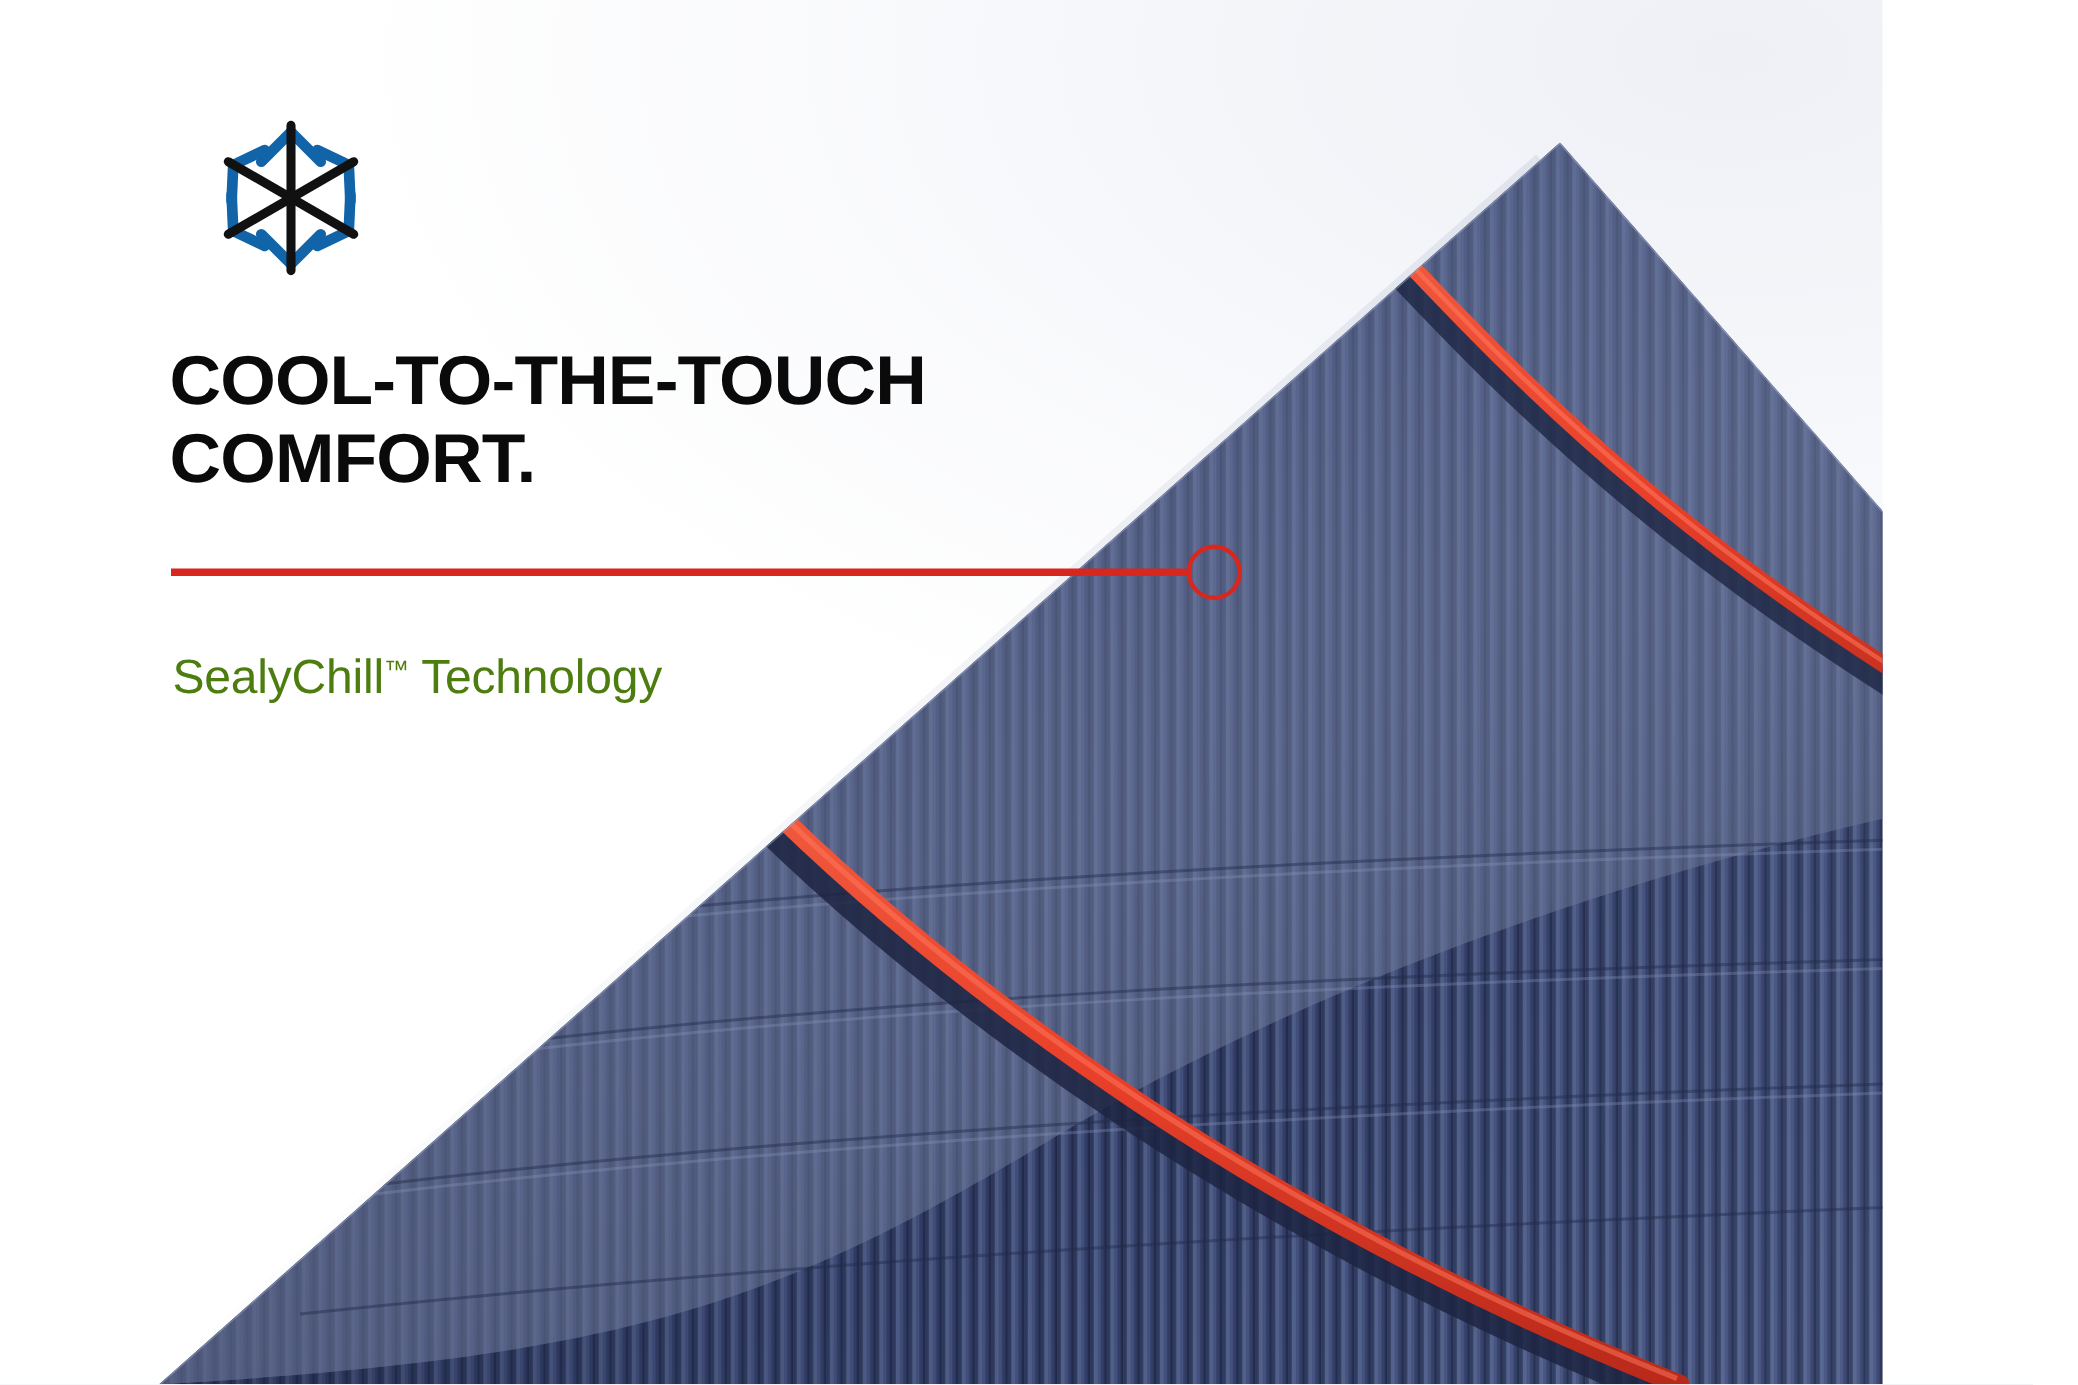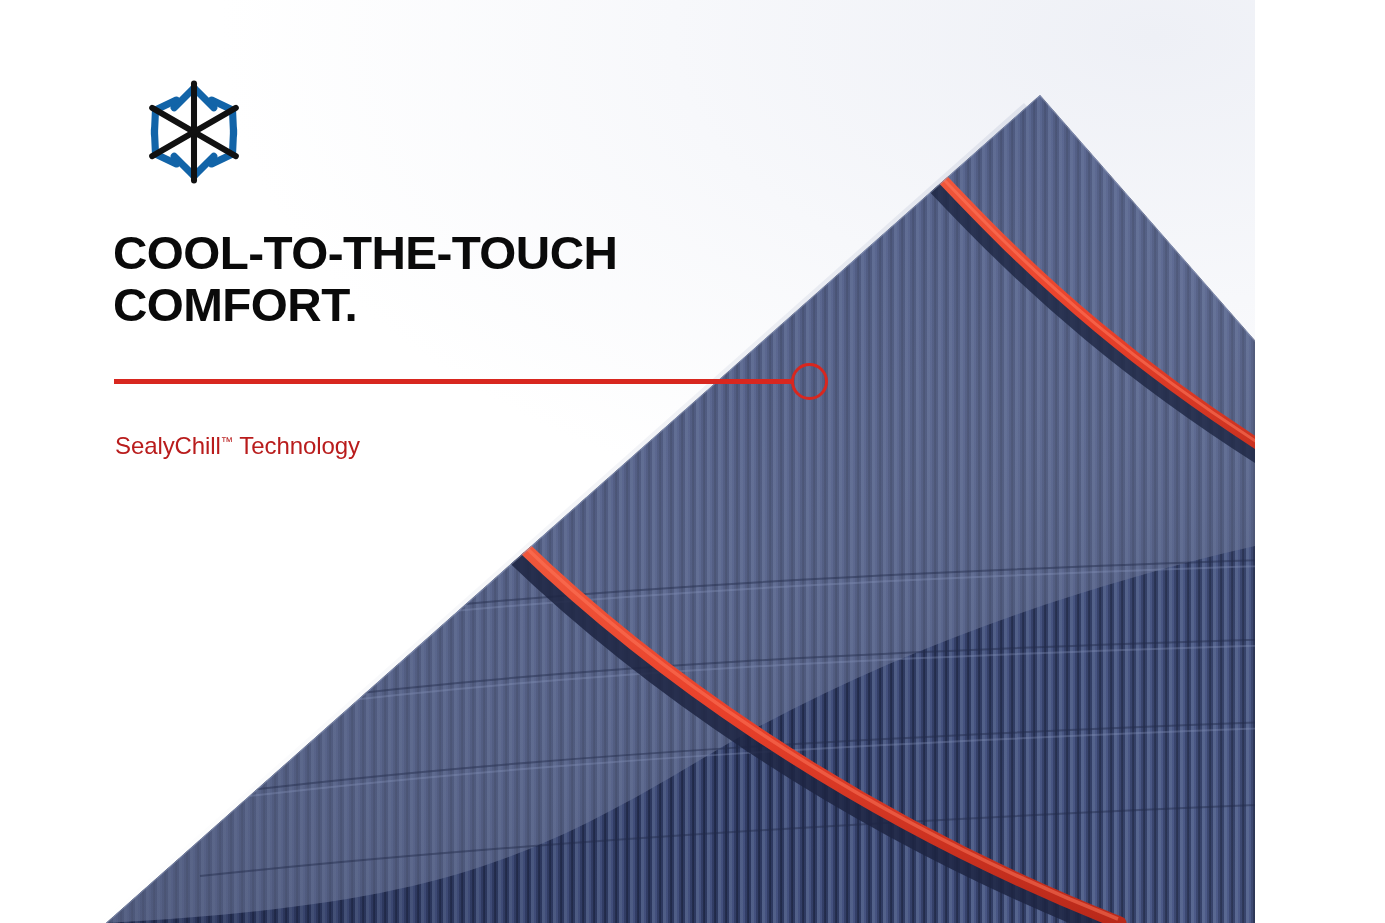--- a/index.html
+++ b/index.html
@@ -80,24 +80,24 @@
   }
   .headline .line { display: block; }
 
   .subcopy {
     position: absolute;
     left: 2px;
     top: 432px;
     margin: 0;
     font-family: "Liberation Sans", sans-serif;
     font-weight: 400;
-    font-size: 24px;
+    font-size: 32px;
     line-height: 1.2;
     letter-spacing: -0.004em;
-    color: #b91c1c;
+    color: #4d7c0f;
     white-space: nowrap;
   }
   .subcopy .tm {
     font-size: 0.52em;
     vertical-align: 0.62em;
     letter-spacing: 0;
   }
 
   
   .callout {

